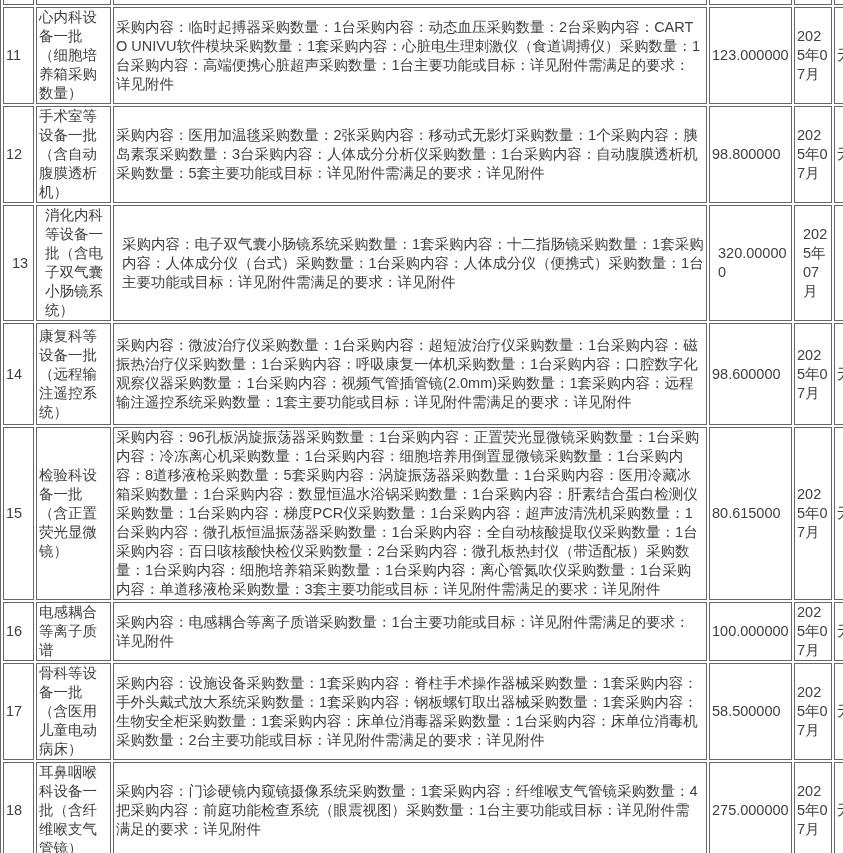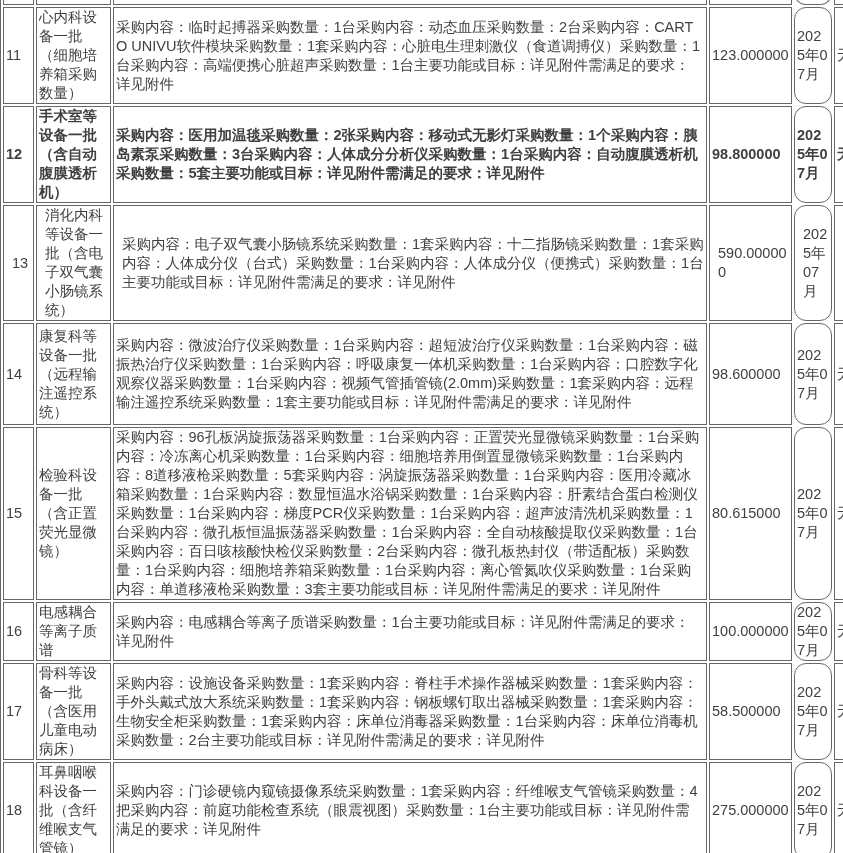--- a/index.html
+++ b/index.html
@@ -31,26 +31,26 @@
     box-sizing: border-box;
     padding: 0 2px;
     vertical-align: middle;
     word-break: break-all;
     overflow-wrap: anywhere;
   }
   td.no      { width: 31px;  text-align: left; }
   td.name    { width: 75px;  }
   td.content { width: 594px; margin-left: 44px; }
   td.amount  { width: 83px; margin-top: 24px;  }
-  td.date    { width: 38px; border-radius: 12px;  }
+  td.date    { width: 38px;  }
   td.remark  { width: 20px;  }
 
   tr.clipped td { height: 26px; border-top: none; }
   tr.r11 td { height: 97px; }
-  tr.r12 td { height: 96px; font-weight: bold; }
+  tr.r12 td { height: 96px; }
   tr.r13 td { height: 106px; padding-left: 8px; }
   tr.r14 td { height: 102px; }
   tr.r15 td { height: 166px; }
   tr.r16 td { height: 56px; }
   tr.r17 td { height: 96px; }
   tr.r18 td { height: 96px; }
 </style>
 </head>
 <body>
 
@@ -78,21 +78,21 @@
       <td class="name">手术室等设备一批（含自动腹膜透析机）</td>
       <td class="content">采购内容：医用加温毯采购数量：2张采购内容：移动式无影灯采购数量：1个采购内容：胰岛素泵采购数量：3台采购内容：人体成分分析仪采购数量：1台采购内容：自动腹膜透析机采购数量：5套主要功能或目标：详见附件需满足的要求：详见附件</td>
       <td class="amount">98.800000</td>
       <td class="date">2025年07月</td>
       <td class="remark">无</td>
     </tr>
     <tr class="r13">
       <td class="no">13</td>
       <td class="name">消化内科等设备一批（含电子双气囊小肠镜系统）</td>
       <td class="content">采购内容：电子双气囊小肠镜系统采购数量：1套采购内容：十二指肠镜采购数量：1套采购内容：人体成分仪（台式）采购数量：1台采购内容：人体成分仪（便携式）采购数量：1台主要功能或目标：详见附件需满足的要求：详见附件</td>
-      <td class="amount">590.000000</td>
+      <td class="amount">320.000000</td>
       <td class="date">2025年07月</td>
       <td class="remark">无</td>
     </tr>
     <tr class="r14">
       <td class="no">14</td>
       <td class="name">康复科等设备一批（远程输注遥控系统）</td>
       <td class="content">采购内容：微波治疗仪采购数量：1台采购内容：超短波治疗仪采购数量：1台采购内容：磁振热治疗仪采购数量：1台采购内容：呼吸康复一体机采购数量：1台采购内容：口腔数字化观察仪器采购数量：1台采购内容：视频气管插管镜(2.0mm)采购数量：1套采购内容：远程输注遥控系统采购数量：1套主要功能或目标：详见附件需满足的要求：详见附件</td>
       <td class="amount">98.600000</td>
       <td class="date">2025年07月</td>
       <td class="remark">无</td>

